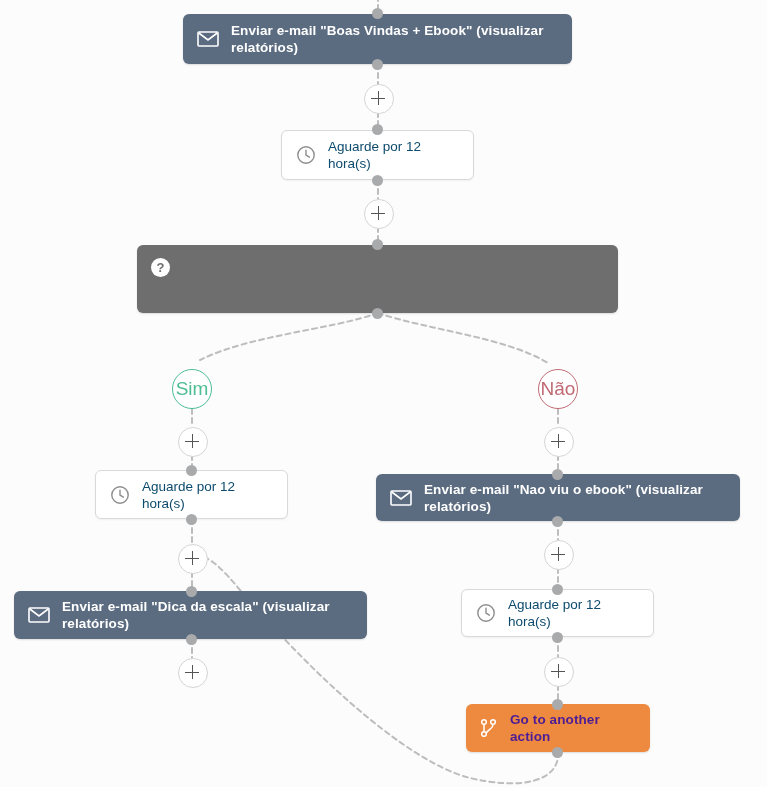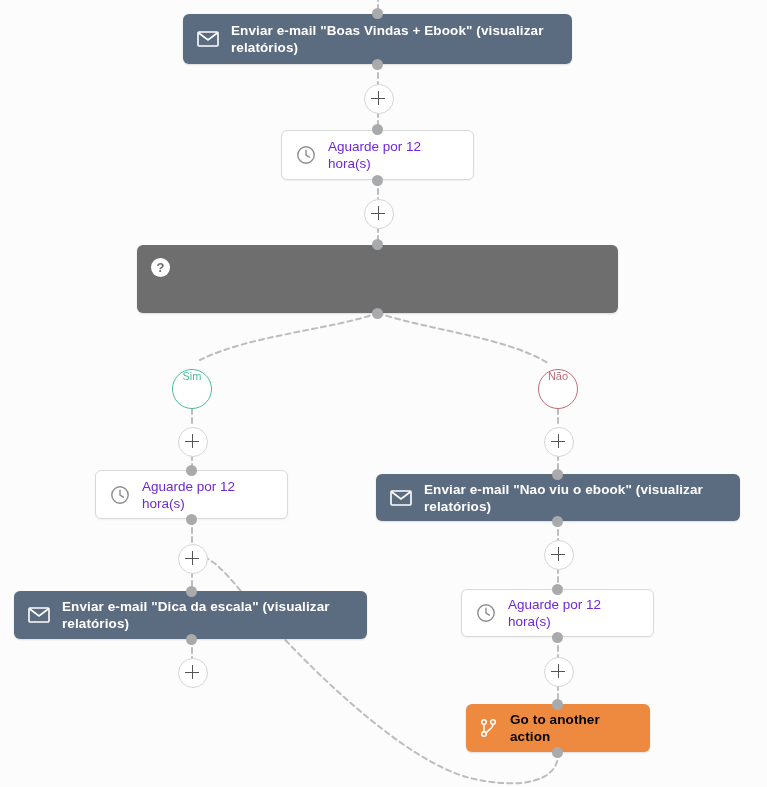--- a/index.html
+++ b/index.html
@@ -76,31 +76,31 @@
   }
   .node.condition .nicon {
     margin-top: 0px;
     margin-right: 10px;
   }
 
   
   .node.wait {
     background: #ffffff;
     border: 1px solid #d9d9d9;
-    color: #6d28d9;
+    color: #0c4a6e;
     box-shadow: 0 1px 2px rgba(0,0,0,0.05);
   }
   .node.wait .label {
     font-weight: normal;
   }
 
   
   .node.goto {
     background: #ee8a3f;
-    color: #000000;
+    color: #4c1d95;
     box-shadow: 0 1px 2px rgba(0,0,0,0.13);
   }
   .node.goto .label {
     font-weight: bold;
     letter-spacing: 0.1px;
   }
 
   
   .anchor {
     position: absolute;
@@ -138,22 +138,23 @@
   }
 
   
   .branch {
     position: absolute;
     width: 40px;
     height: 40px;
     border-radius: 50%;
     background: #ffffff;
     display: flex;
+    align-items: center;
     justify-content: center;
-    font-size: 11px;
+    font-size: 19px;
     z-index: 5;
     box-sizing: border-box;
     cursor: pointer;
   }
   .branch.yes {
     border: 1.6px solid #4dbd94;
     color: #4dbd94;
   }
   .branch.no {
     border: 1.6px solid #c06a74;

